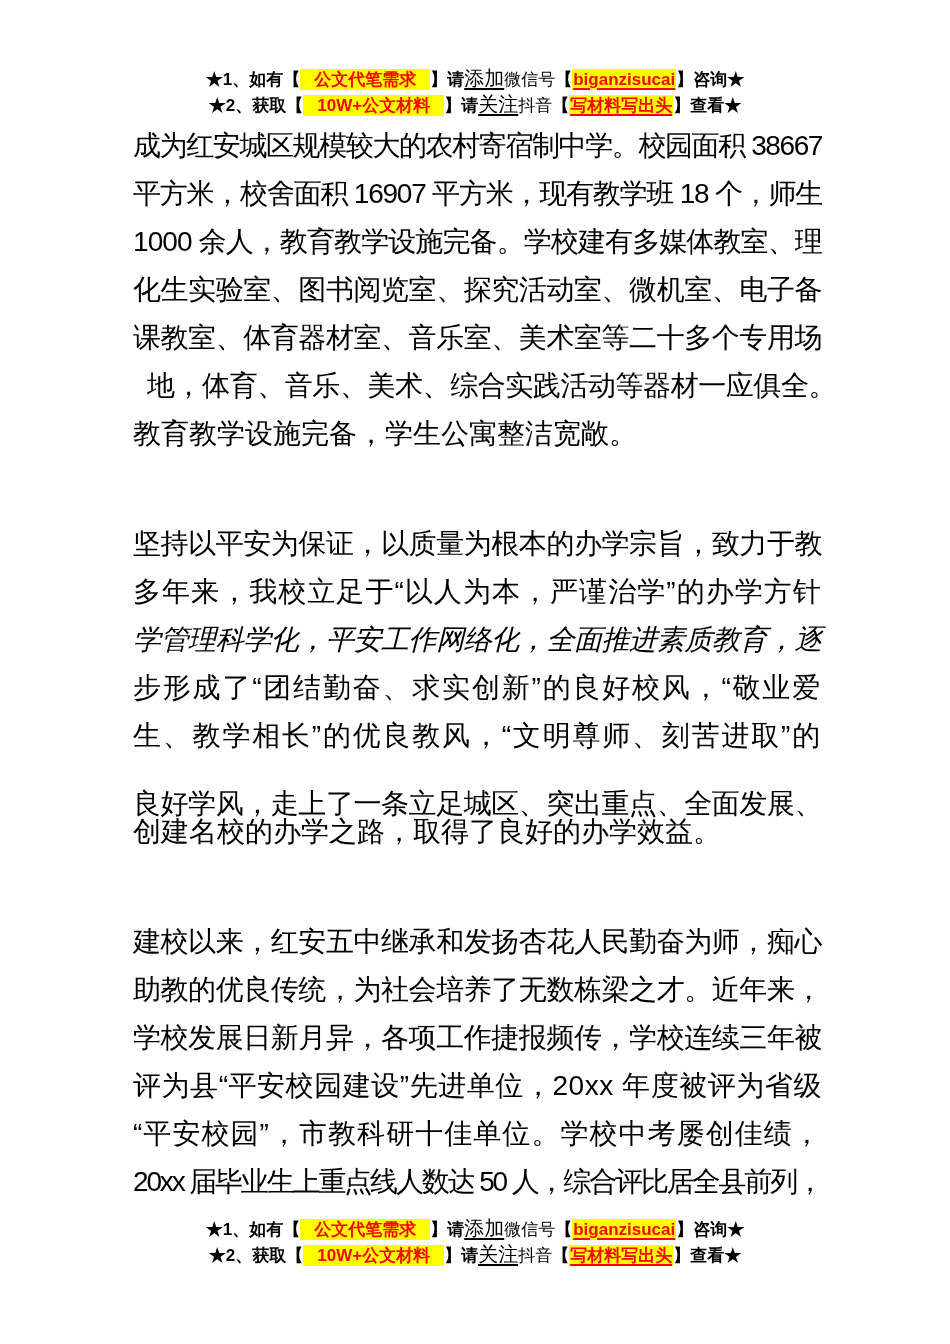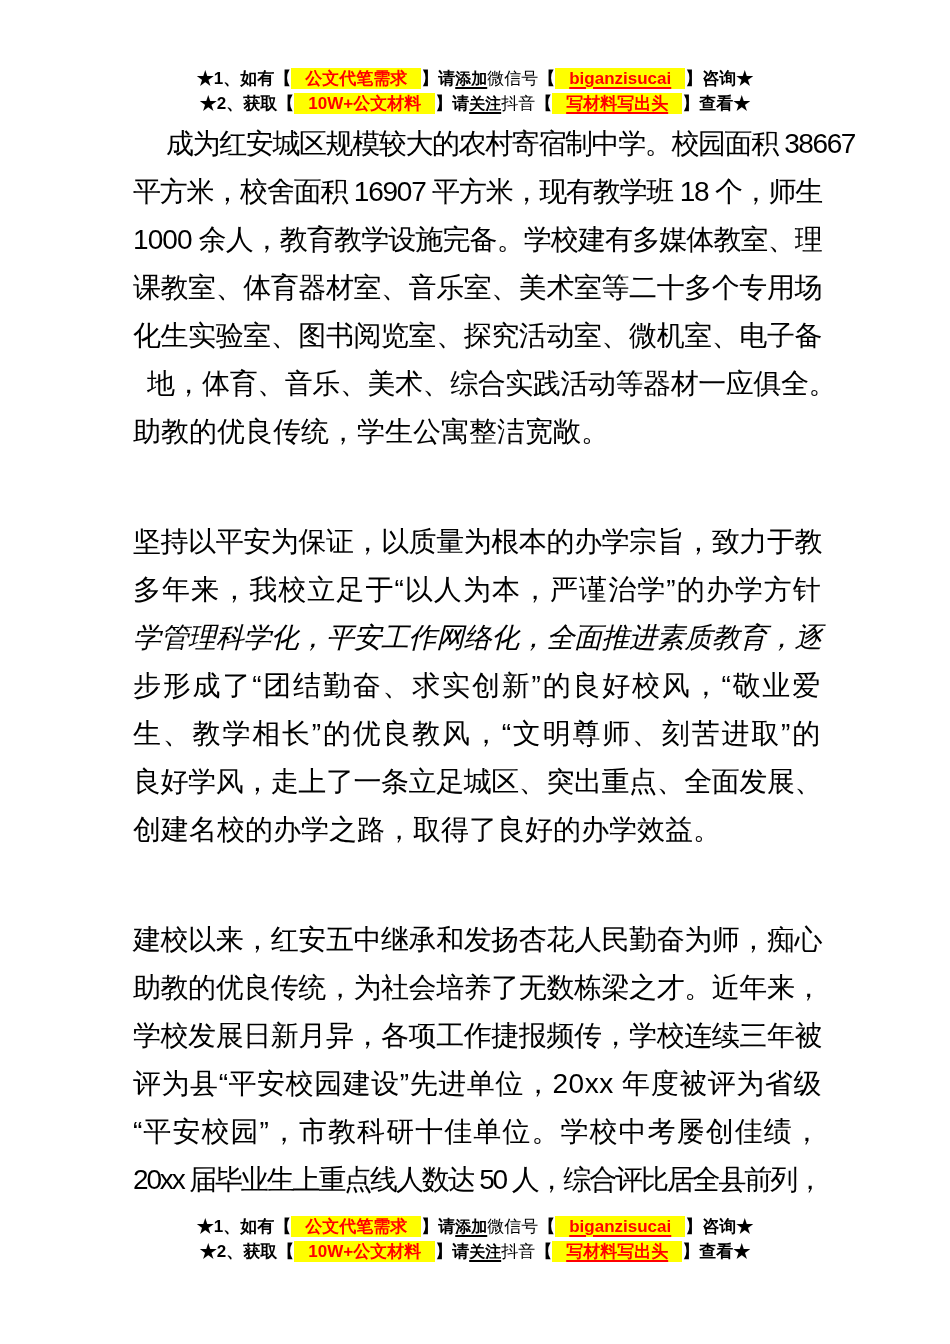--- a/index.html
+++ b/index.html
@@ -26,35 +26,35 @@
     font-size:17px;
     line-height:25px;
     color:var(--ink);
   }
   .banner-top{padding-top:66px;}
   .banner-bottom{margin-top:10px;}
   .banner-line{white-space:nowrap;}
   .run-b{font-weight:700;}
   .run-rg{font-weight:400;}
   .run-bu{
-    font-weight:700;
-    font-size:16px;
+    font-weight:400;
+    font-size:20px;
     text-decoration:underline;
     text-underline-offset:3px;
     text-decoration-thickness:2px;
   }
   .run-hl{
     color:var(--red);
     background:var(--yellow);
     padding:1px 14px;
   }
   .run-hlu{
     color:var(--red);
     background:var(--yellow);
-    padding:1px 14px;
+    padding:1px 1px;
     text-decoration:underline;
     text-underline-offset:3px;
     text-decoration-thickness:2px;
     margin-top:35px;
   }
   
   .doc-body{
     margin:4px 128px 0 133px;
     font-size:28px;
     line-height:48px;
@@ -76,35 +76,35 @@
 </head>
 <body>
 
 <div class="page">
   <div class="banner banner-top" id="banner-top">
       <div class="banner-line"><span class="run-b">★1、如有【</span><span class="run-hl">公文代笔需求</span><span class="run-b">】请</span><span class="run-bu">添加</span><span class="run-rg">微信号</span><span class="run-b">【</span><span class="run-hlu">biganzisucai</span><span class="run-b">】咨询★</span></div>
       <div class="banner-line"><span class="run-b">★2、获取【</span><span class="run-hl">10W+公文材料</span><span class="run-b">】请</span><span class="run-bu">关注</span><span class="run-rg">抖音</span><span class="run-b">【</span><span class="run-hlu">写材料写出头</span><span class="run-b">】查看★</span></div>
     </div>
   <div class="doc-body" id="doc-body">
       <div class="para">
-        <div class="line"><span class="line-text" style="letter-spacing: -1.4px; margin-left: 33px;">成为红安城区规模较大的农村寄宿制中学。校园面积 38667</span></div>
+        <div class="line"><span class="line-text" style="letter-spacing: -1.4px;">成为红安城区规模较大的农村寄宿制中学。校园面积 38667</span></div>
         <div class="line"><span class="line-text" style="letter-spacing: -1.22px;">平方米，校舍面积 16907 平方米，现有教学班 18 个，师生</span></div>
         <div class="line"><span class="line-text" style="letter-spacing: -0.9px;">1000 余人，教育教学设施完备。学校建有多媒体教室、理</span></div>
+        <div class="line"><span class="line-text" style="letter-spacing: -0.44px;">化生实验室、图书阅览室、探究活动室、微机室、电子备</span></div>
         <div class="line"><span class="line-text" style="letter-spacing: -0.44px;">课教室、体育器材室、音乐室、美术室等二十多个专用场</span></div>
-        <div class="line"><span class="line-text" style="letter-spacing: -0.44px;">化生实验室、图书阅览室、探究活动室、微机室、电子备</span></div>
         <div class="line"><span class="line-text" style="letter-spacing: -0.44px; margin-left: 14px;">地，体育、音乐、美术、综合实践活动等器材一应俱全。</span></div>
-        <div class="line final"><span class="line-text">助教的优良传统，学生公寓整洁宽敞。</span></div>
+        <div class="line final"><span class="line-text">教育教学设施完备，学生公寓整洁宽敞。</span></div>
       </div>
       <div class="para">
         <div class="line"><span class="line-text" style="letter-spacing: -0.44px;">坚持以平安为保证，以质量为根本的办学宗旨，致力于教</span></div>
         <div class="line"><span class="line-text" style="letter-spacing: 1.05px;">多年来，我校立足于“以人为本，严谨治学”的办学方针</span></div>
         <div class="line"><span class="line-text" style="letter-spacing: -0.44px; font-style: italic;">学管理科学化，平安工作网络化，全面推进素质教育，逐</span></div>
         <div class="line"><span class="line-text" style="letter-spacing: 1.8px;">步形成了“团结勤奋、求实创新”的良好校风，“敬业爱</span></div>
         <div class="line"><span class="line-text" style="letter-spacing: 1.8px;">生、教学相长”的优良教风，“文明尊师、刻苦进取”的</span></div>
-        <div class="line"><span class="line-text" style="letter-spacing: -0.44px;">良好学风，走上了一条立足城区、突出重点、全面发展、</span></div>
+        <div class="line"><span class="line-text" style="letter-spacing: -0.44px; margin-top: 20px;">良好学风，走上了一条立足城区、突出重点、全面发展、</span></div>
         <div class="line final"><span class="line-text">创建名校的办学之路，取得了良好的办学效益。</span></div>
       </div>
       <div class="para">
         <div class="line"><span class="line-text" style="letter-spacing: -0.44px;">建校以来，红安五中继承和发扬杏花人民勤奋为师，痴心</span></div>
         <div class="line"><span class="line-text" style="letter-spacing: -0.44px;">助教的优良传统，为社会培养了无数栋梁之才。近年来，</span></div>
         <div class="line"><span class="line-text" style="letter-spacing: -0.44px;">学校发展日新月异，各项工作捷报频传，学校连续三年被</span></div>
         <div class="line"><span class="line-text" style="letter-spacing: 0.55px;">评为县“平安校园建设”先进单位，20xx 年度被评为省级</span></div>
         <div class="line"><span class="line-text" style="letter-spacing: 1.05px;">“平安校园”，市教科研十佳单位。学校中考屡创佳绩，</span></div>
         <div class="line"><span class="line-text" style="letter-spacing: -2.15px;">20xx 届毕业生上重点线人数达 50 人，综合评比居全县前列，</span></div>
       </div>

